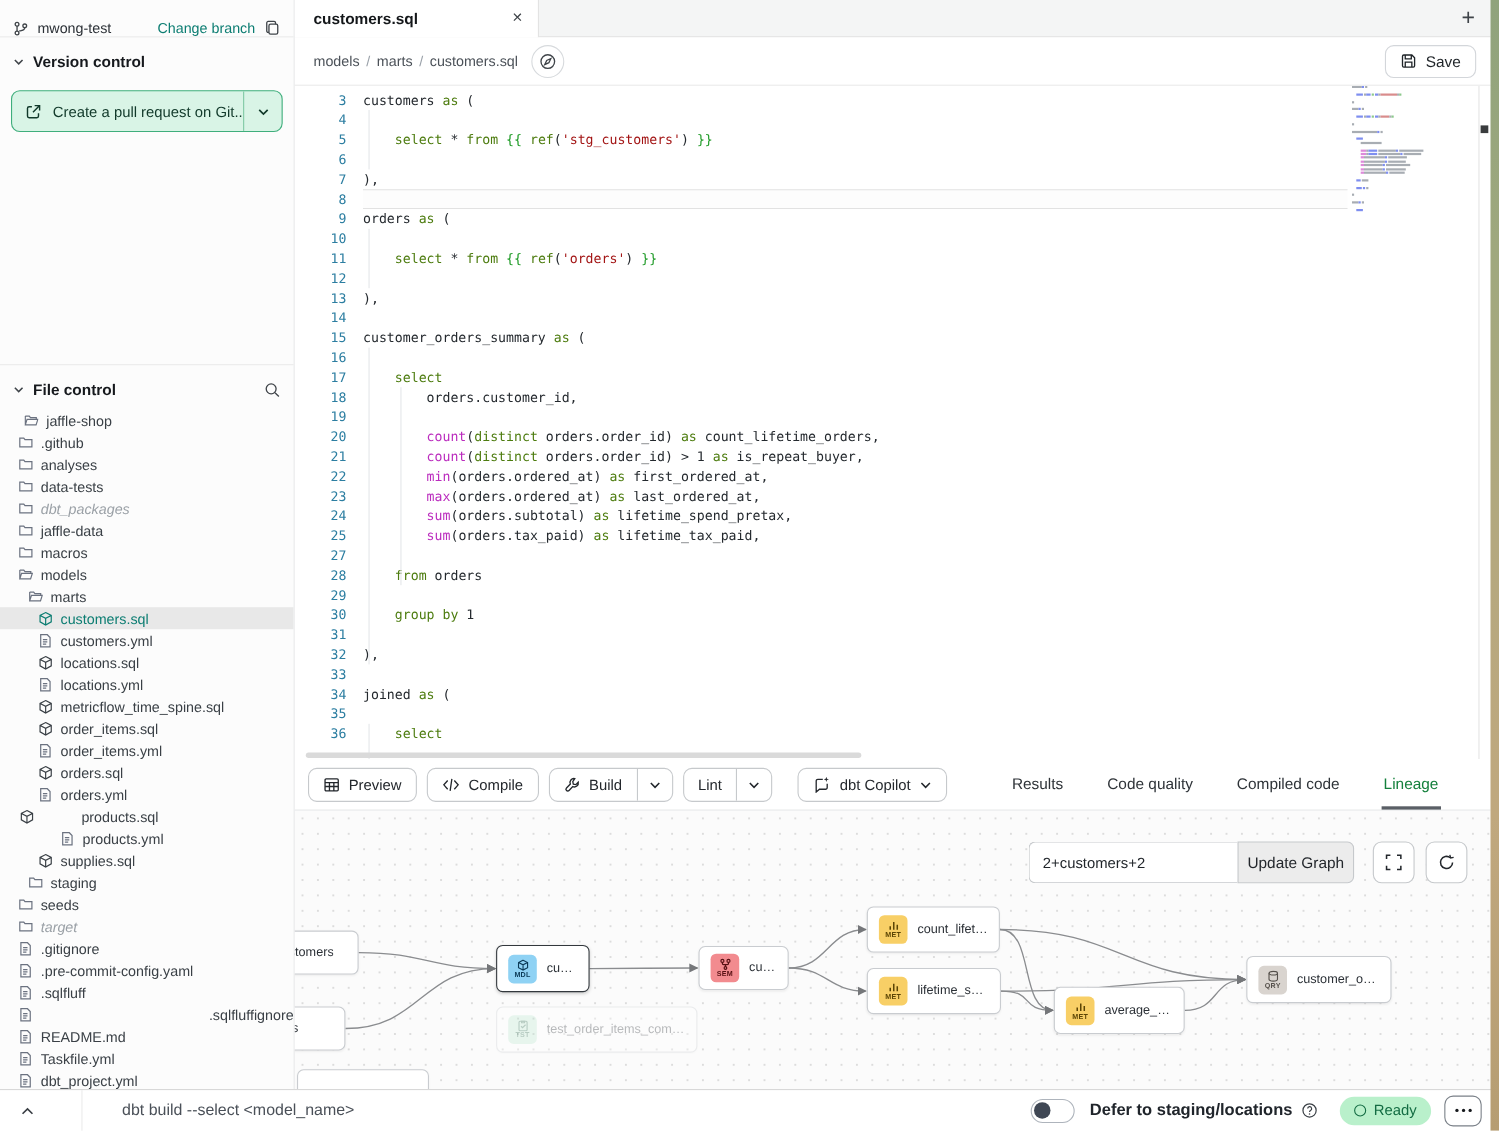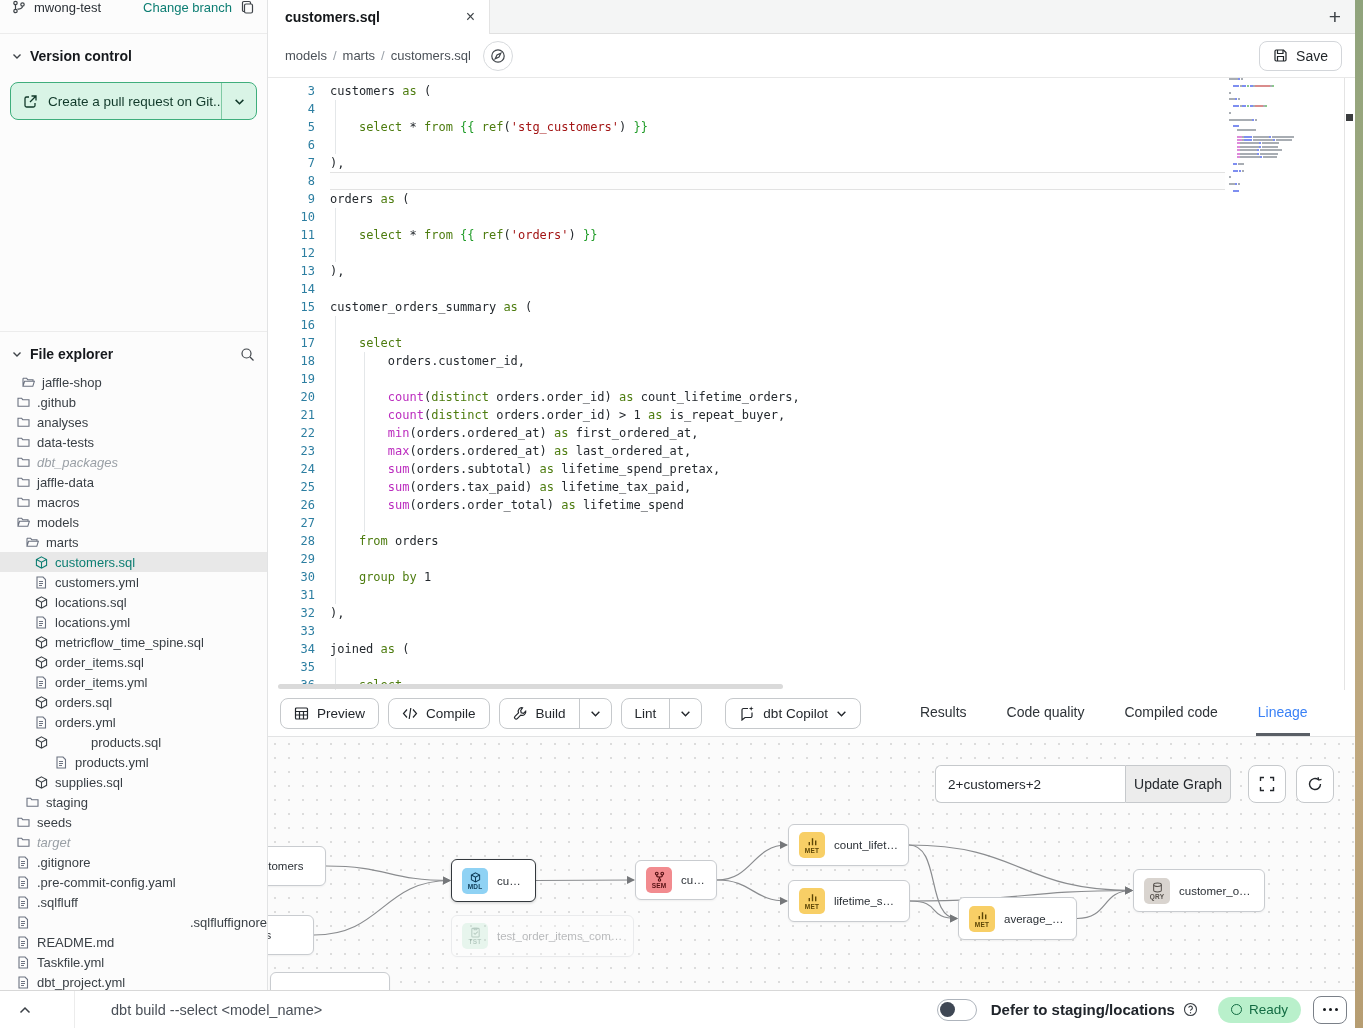--- a/index.html
+++ b/index.html
@@ -6,21 +6,21 @@
   html,body { width:1363px; height:1028px; overflow:hidden; }
   body { font-family:"Liberation Sans", sans-serif; background:#fff; position:relative; color:#2b3036; }
   svg { display:block; }
 
   
   #wallpaper { position:absolute; right:0; top:0; width:8px; height:1028px;
     background:linear-gradient(180deg,#8fa37c 0%,#9fa87e 22%,#b4a87f 48%,#c0a87e 72%,#b69d72 100%); }
 
   
   #sidebar { position:absolute; left:0; top:0; width:268px; height:990px; background:#fcfcfc; border-right:1px solid #e2e3e4; }
-  .sb-header { height:34px; display:flex; align-items:flex-start; padding:0 12px; gap:8px; border-bottom:1px solid #ececec; }
+  .sb-header { height:34px; display:flex; align-items:flex-end; padding:0 12px; gap:8px; border-bottom:1px solid #ececec; }
   .sb-branch-name { font-size:13px; color:#2b3036; flex:0 0 auto; }
   .sb-spacer { flex:1; }
   .sb-change { font-size:13px; color:#0c7d72; cursor:pointer; }
   .vc-head,.fe-head { display:flex; align-items:center; gap:8px; padding:14px 12px 10px 12px; }
   .sec-title { font-size:14px; font-weight:700; color:#16191d; }
   .chev { width:10px; height:10px; }
   .pr-button { margin:8px 10px 0 10px; height:38px; border:1px solid #3fae7c; border-radius:8px; background:#d9f4e6; display:flex; align-items:stretch; overflow:hidden; cursor:pointer; }
   .pr-main { flex:1; display:flex; align-items:center; gap:10px; padding:0 12px; font-size:13.5px; color:#11392a; white-space:nowrap; overflow:hidden; }
   .pr-divider { width:1px; background:#7fc9a4; }
   .pr-caret { width:34px; display:flex; align-items:center; justify-content:center; }
@@ -66,21 +66,21 @@
   .hthumb { position:absolute; left:10px; bottom:1px; width:505px; height:5px; background:#dadada; border-radius:3px; }
 
   
   .toolbar { position:absolute; left:0; right:0; top:690px; height:47px; background:#fff; border-bottom:1px solid #e2e3e4; display:flex; align-items:center; padding-left:12px; }
   .tb-btn { height:31px; border:1px solid #c6c9cc; border-radius:8px; background:#fff; display:flex; align-items:center; margin-right:9px; font-size:13.5px; color:#23272c; cursor:pointer; overflow:hidden; }
   .tb-seg { display:flex; align-items:center; gap:8px; padding:0 13px; height:100%; }
   .tb-div { width:1px; height:100%; background:#c6c9cc; }
   .tb-caret { padding:0 10px; height:100%; display:flex; align-items:center; }
   .panel-tabs { margin-left:48px; display:flex; align-items:stretch; height:100%; gap:36px; }
   .ptab { display:flex; align-items:center; font-size:14px; color:#2e3338; cursor:pointer; border-bottom:3px solid transparent; padding:0 2px; }
-  .ptab.active { border-bottom-color:#5a5f66; color:#3b82f6; }
+  .ptab.active { border-bottom-color:#5a5f66; color:#15803d; }
 
   
   .lineage { position:absolute; left:0; right:0; top:737px; bottom:0; background:#fbfbfb; overflow:hidden;
     background-image:radial-gradient(#dcdcdc 1px, transparent 1.2px); background-size:14px 14px; }
   #lin-edges { position:absolute; left:0; top:0; }
   .lin-node { position:absolute; background:#fff; border:1px solid #c9ccd0; border-radius:6px; box-shadow:0 1px 2px rgba(0,0,0,.05);
     display:flex; align-items:center; gap:9px; padding:0 10px; font-size:11.5px; color:#2b3036; cursor:pointer; }
   .lin-node.center { justify-content:center; }
   .lin-node.selected { border:1.5px solid #33383d; box-shadow:0 1px 3px rgba(0,0,0,.18); }
   .lin-node.faded { opacity:.32; }
@@ -158,21 +158,21 @@
     </div>
   </div>
 
   <div class="fe-section">
     <div class="fe-head">
       <span class="chev">
         <svg width="10" height="10" viewBox="0 0 10 10" fill="none" stroke="#3f4449" stroke-width="1.4">
             <path d="M1.5 3.5 L5 7 L8.5 3.5"></path>
           </svg>
       </span>
-      <span class="sec-title">File explorer</span>
+      <span class="sec-title">File control</span>
       <span class="fe-search">
         <svg width="15" height="15" viewBox="0 0 15 15" fill="none" stroke="#3f4449" stroke-width="1.2">
             <circle cx="6.5" cy="6.5" r="4.5"></circle>
             <path d="M10 10 L13.5 13.5"></path>
           </svg>
       </span>
     </div>
     <div id="file-tree">
         <div class="tree-row" style="padding-left: 22px;">
           <span class="tree-icon">
@@ -315,21 +315,21 @@
         </div>
         <div class="tree-row" style="padding-left: 35px;">
           <span class="tree-icon">
             <svg width="12" height="13" viewBox="0 0 12 13" fill="none" stroke="#6b7280" stroke-width="1.1">
               <path d="M2 1h6l2.5 2.5V12H2z"></path>
               <path d="M4 5.5h4 M4 7.5h4 M4 9.5h3"></path>
             </svg>
           </span>
           <span class="tree-label">orders.yml</span>
         </div>
-        <div class="tree-row" style="padding-left: 35px; gap: 43px;">
+        <div class="tree-row" style="padding-left: 18px; gap: 43px;">
           <span class="tree-icon">
             <svg width="13" height="13" viewBox="0 0 12 12" fill="none" stroke="currentColor" stroke-width="1">
               <path d="M6 .8 L10.7 3.2 V8.6 L6 11.2 L1.3 8.6 V3.2 Z M1.3 3.2 L6 5.7 L10.7 3.2 M6 5.7 V11.2"></path>
             </svg>
           </span>
           <span class="tree-label">products.sql</span>
         </div>
         <div class="tree-row" style="padding-left: 55px;">
           <span class="tree-icon">
             <svg width="12" height="13" viewBox="0 0 12 13" fill="none" stroke="#6b7280" stroke-width="1.1">
@@ -559,24 +559,20 @@
           <span class="num">23</span>
           <span class="src"><span class="tok-t">        </span><span class="tok-f">max</span><span class="tok-t">(orders.ordered_at) </span><span class="tok-k">as</span><span class="tok-t"> last_ordered_at,</span></span>
         </div>
         <div class="code-line">
           <span class="num">24</span>
           <span class="src"><span class="tok-t">        </span><span class="tok-f">sum</span><span class="tok-t">(orders.subtotal) </span><span class="tok-k">as</span><span class="tok-t"> lifetime_spend_pretax,</span></span>
         </div>
         <div class="code-line">
           <span class="num">25</span>
           <span class="src"><span class="tok-t">        </span><span class="tok-f">sum</span><span class="tok-t">(orders.tax_paid) </span><span class="tok-k">as</span><span class="tok-t"> lifetime_tax_paid,</span></span>
-        </div>
-        <div class="code-line">
-          <span class="num">26</span>
-          <span class="src"><span class="tok-t">        </span><span class="tok-f">sum</span><span class="tok-t">(orders.order_total) </span><span class="tok-k">as</span><span class="tok-t"> lifetime_spend</span></span>
         </div>
         <div class="code-line">
           <span class="num">27</span>
           <span class="src"></span>
         </div>
         <div class="code-line">
           <span class="num">28</span>
           <span class="src"><span class="tok-t">    </span><span class="tok-k">from</span><span class="tok-t"> orders</span></span>
         </div>
         <div class="code-line">

